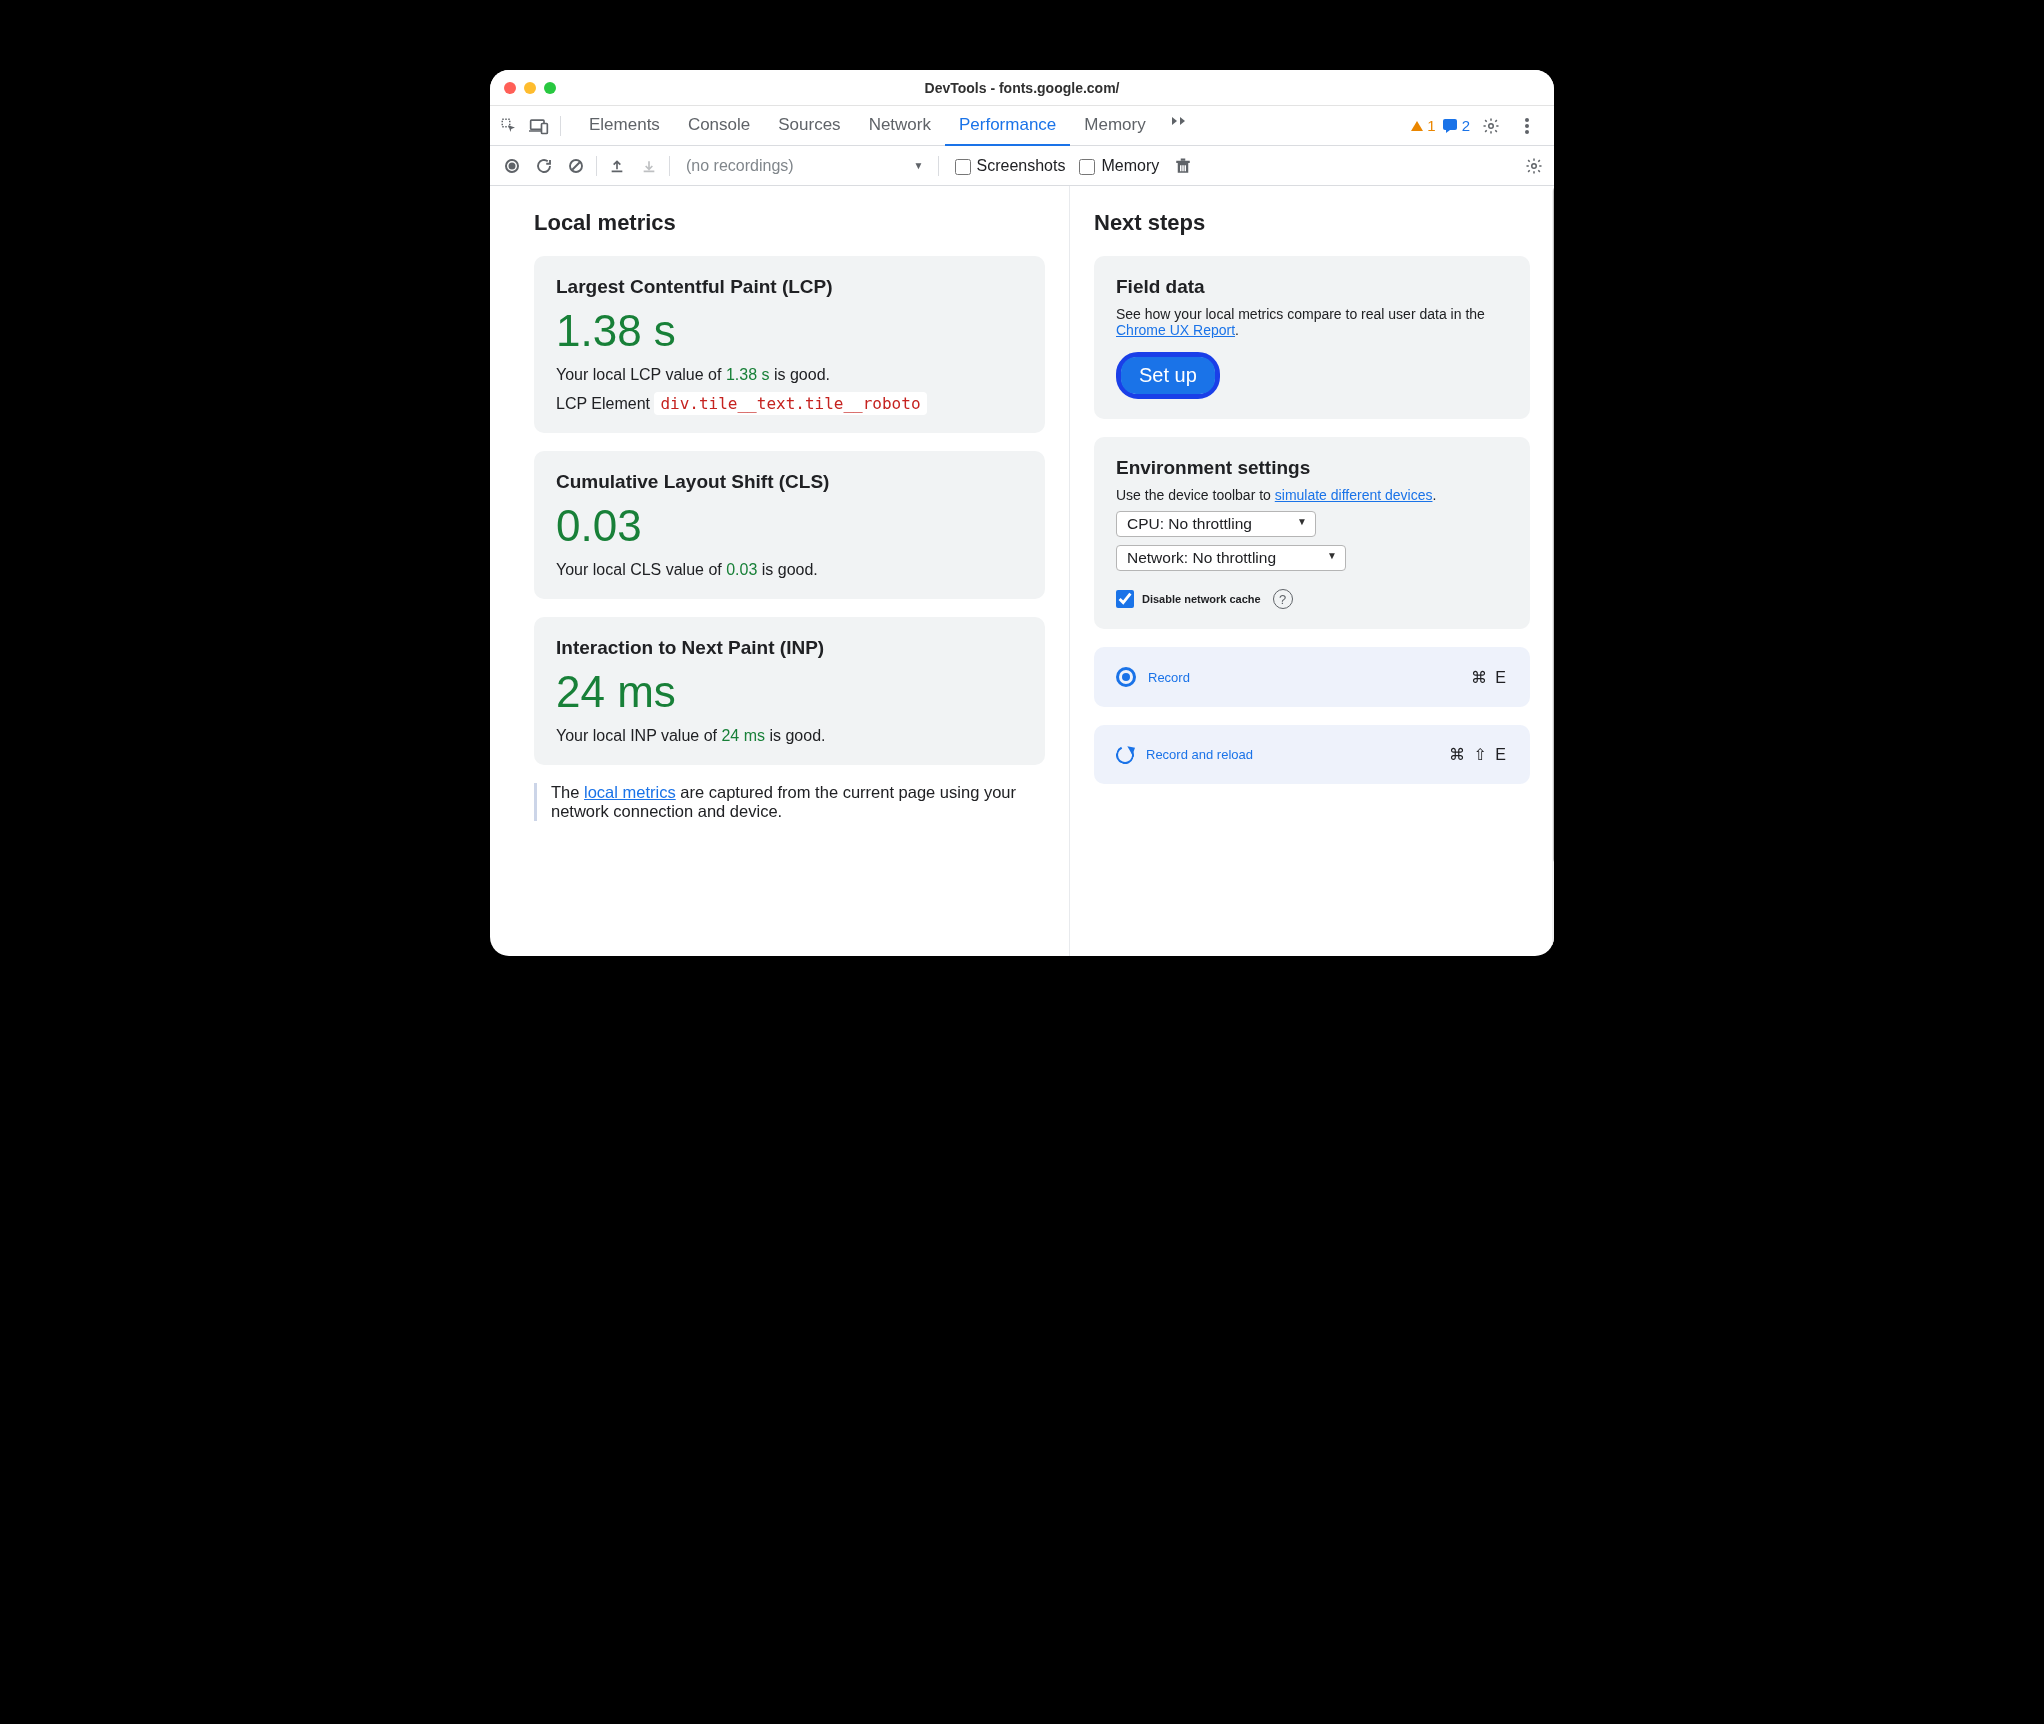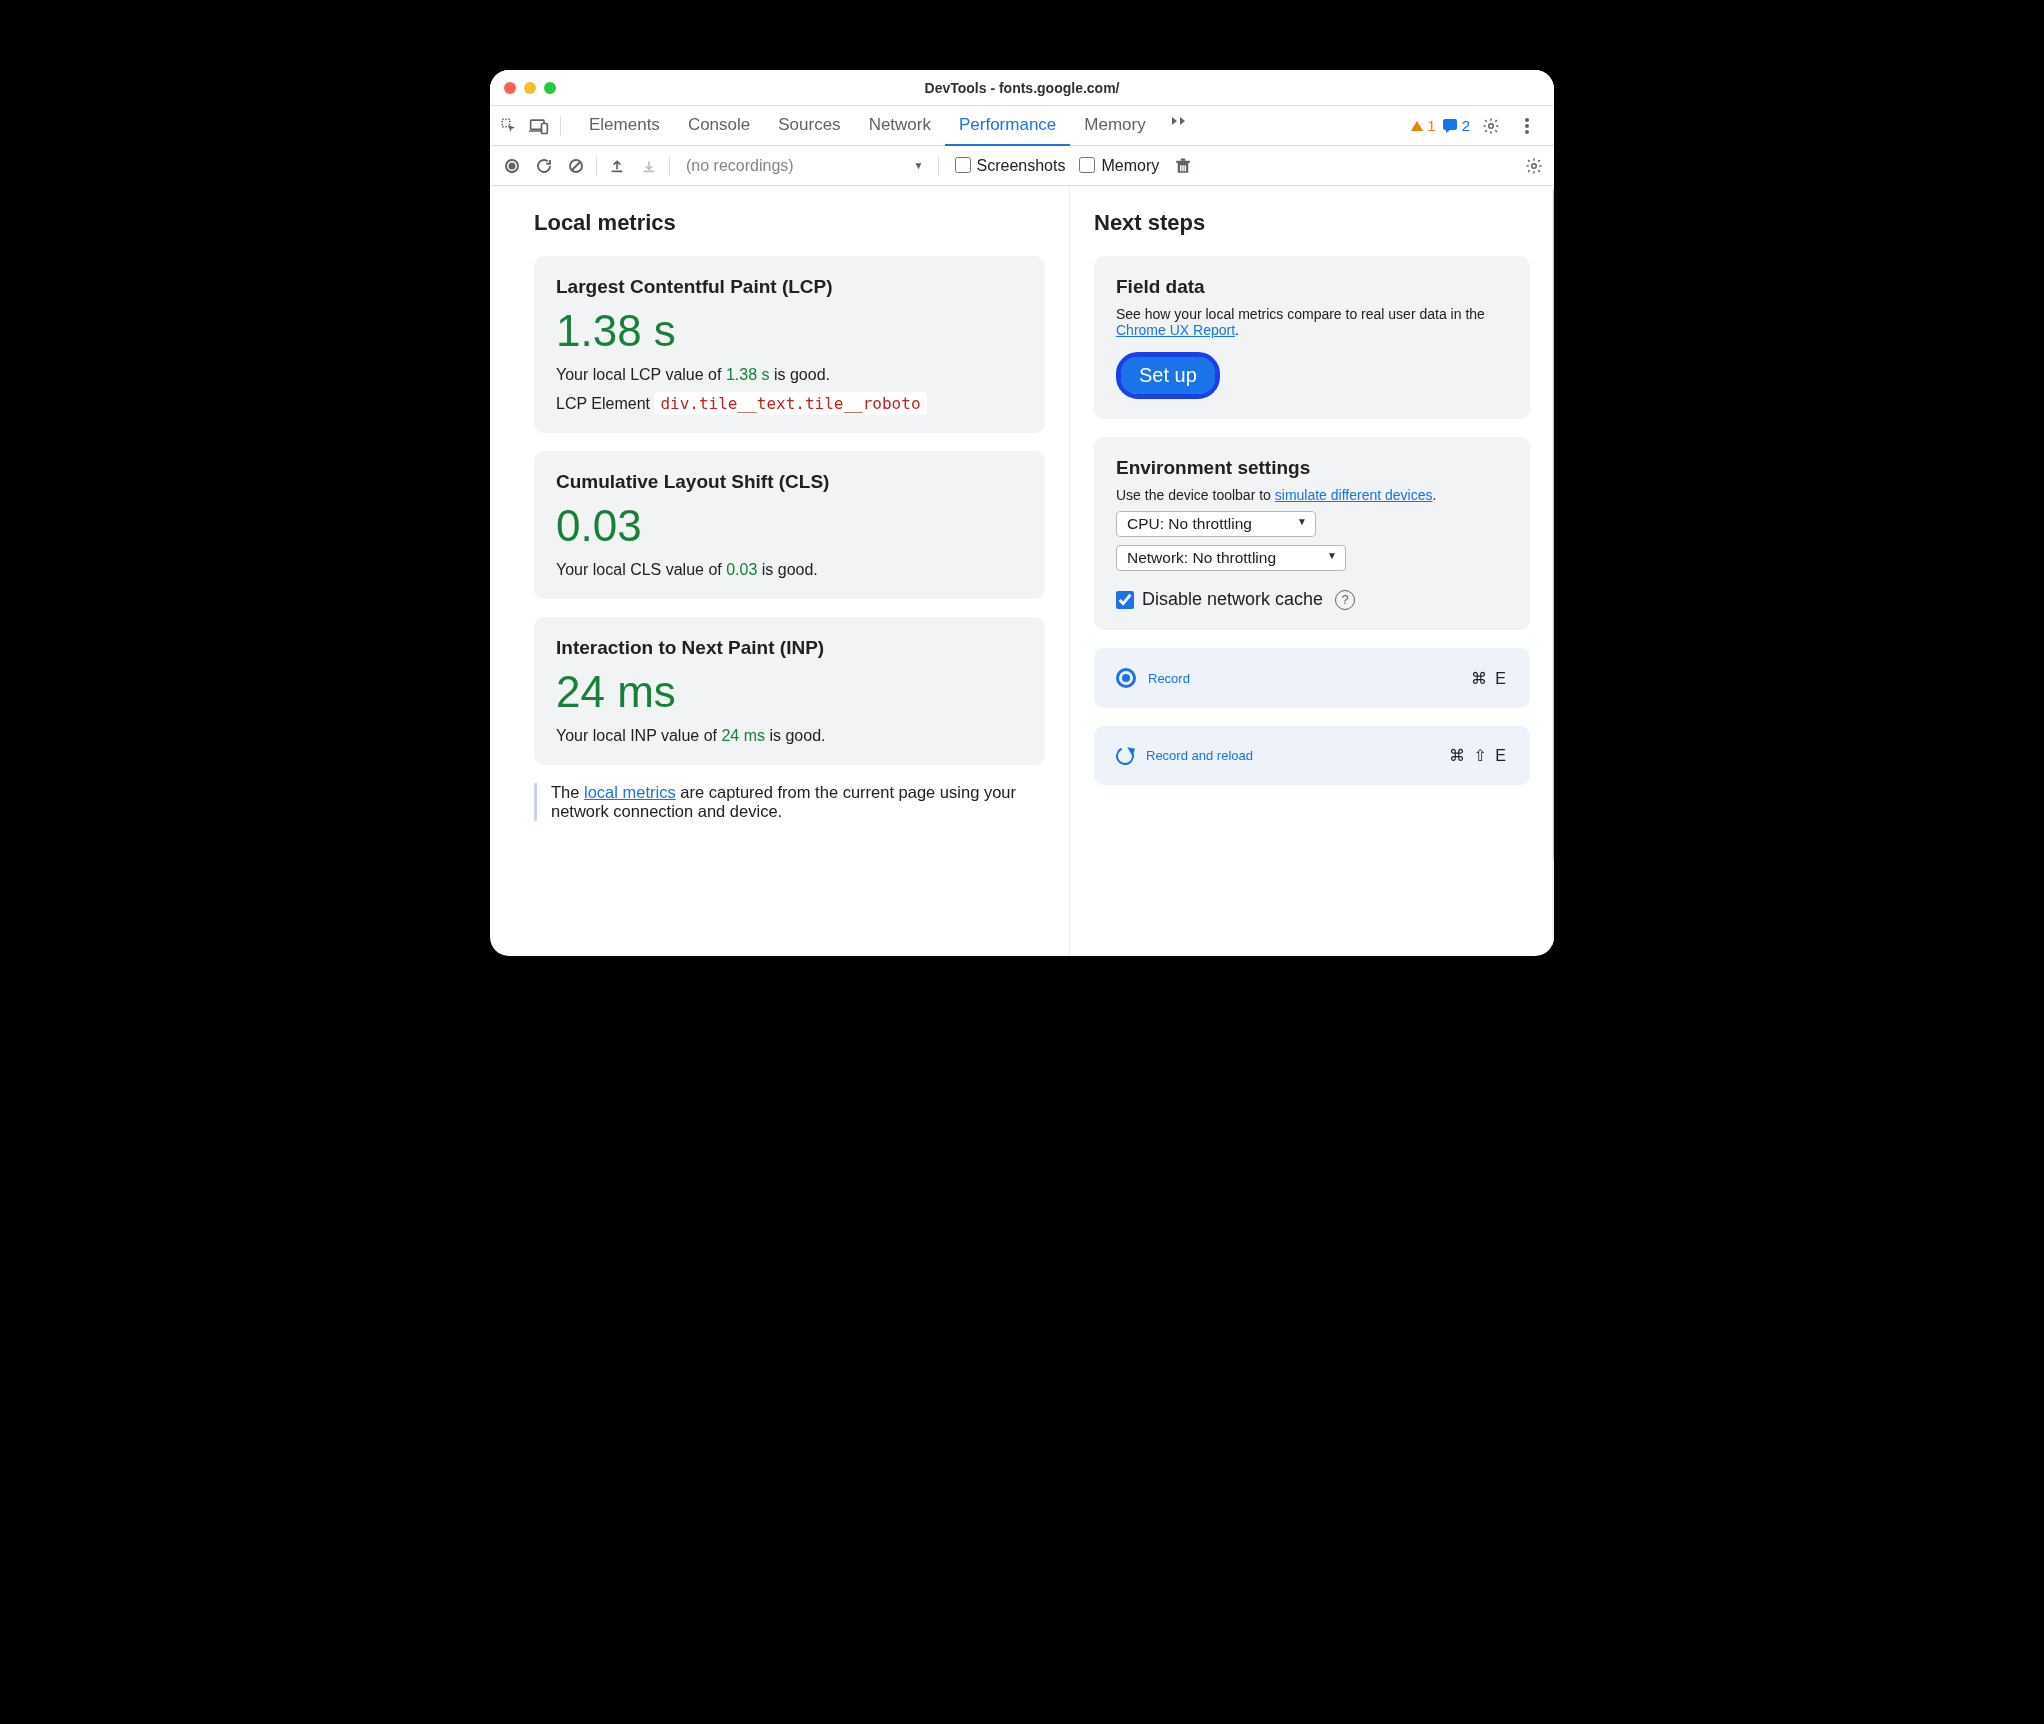--- a/index.html
+++ b/index.html
@@ -72,21 +72,21 @@
   height: 40px; display:flex; align-items:center; gap:4px;
   padding: 0 8px; border-bottom:1px solid #dadce0;
 }
 .sb-icon { width:28px; height:28px; display:flex; align-items:center; justify-content:center; color:#5f6368; cursor:pointer; }
 .sb-sep { width:1px; height:20px; background:#dadce0; margin:0 2px; }
 .sel-norec {
   color:#80868b; font-size:16px; padding:4px 8px 4px 10px;
   display:flex; align-items:center; gap:120px;
 }
 .sel-norec .caret { font-size:10px; color:#5f6368; }
-.chk { display:flex; align-items:flex-start; gap:6px; margin-left:10px; }
+.chk { display:flex; align-items:flex-end; gap:6px; margin-left:10px; }
 .chk input { width:16px; height:16px; }
 .chk span { font-size:16px; color:#202124; }
 .content {
   display:flex; height: 770px; padding-left: 20px;
 }
 .col {
   padding: 24px 24px 20px 24px;
 }
 .col-left { width: 560px; border-right:1px solid #e8eaed; }
 .col-right { flex:1; position:relative; }
@@ -115,21 +115,21 @@
 .select-box {
   background:#fff; border:1px solid #b5b5b5; border-radius:4px; padding:3px 28px 3px 10px;
   font-size:15.5px; position:relative; display:inline-block; min-width:200px; margin-top:8px;
   cursor:pointer;
 }
 .select-box::after {
   content:"▼"; position:absolute; right:8px; top:4px; font-size:10px; color:#303030;
 }
 .chk-row { display:flex; align-items:center; gap:8px; margin-top:18px; }
 .chk-row input[type=checkbox] { width:18px; height:18px; accent-color:#1a73e8; }
-.chk-row span { font-size:18px; }
+.chk-row span { font-size:11px;font-weight:bold; }
 .q-circle {
   width:20px; height:20px; border:1.5px solid #5f6368; border-radius:50%;
   display:flex; align-items:center; justify-content:center; font-size:13px; color:#5f6368;
   margin-left:4px; cursor:pointer;
 }
 .action-card {
   background:#eef2fb; border-radius:10px; padding:20px 22px; margin-bottom:18px;
   display:flex; align-items:center; gap:12px; cursor:pointer;
 }
 .action-card .label { color:#1a73e8; font-size:13px; font-weight:500; flex:1; }

